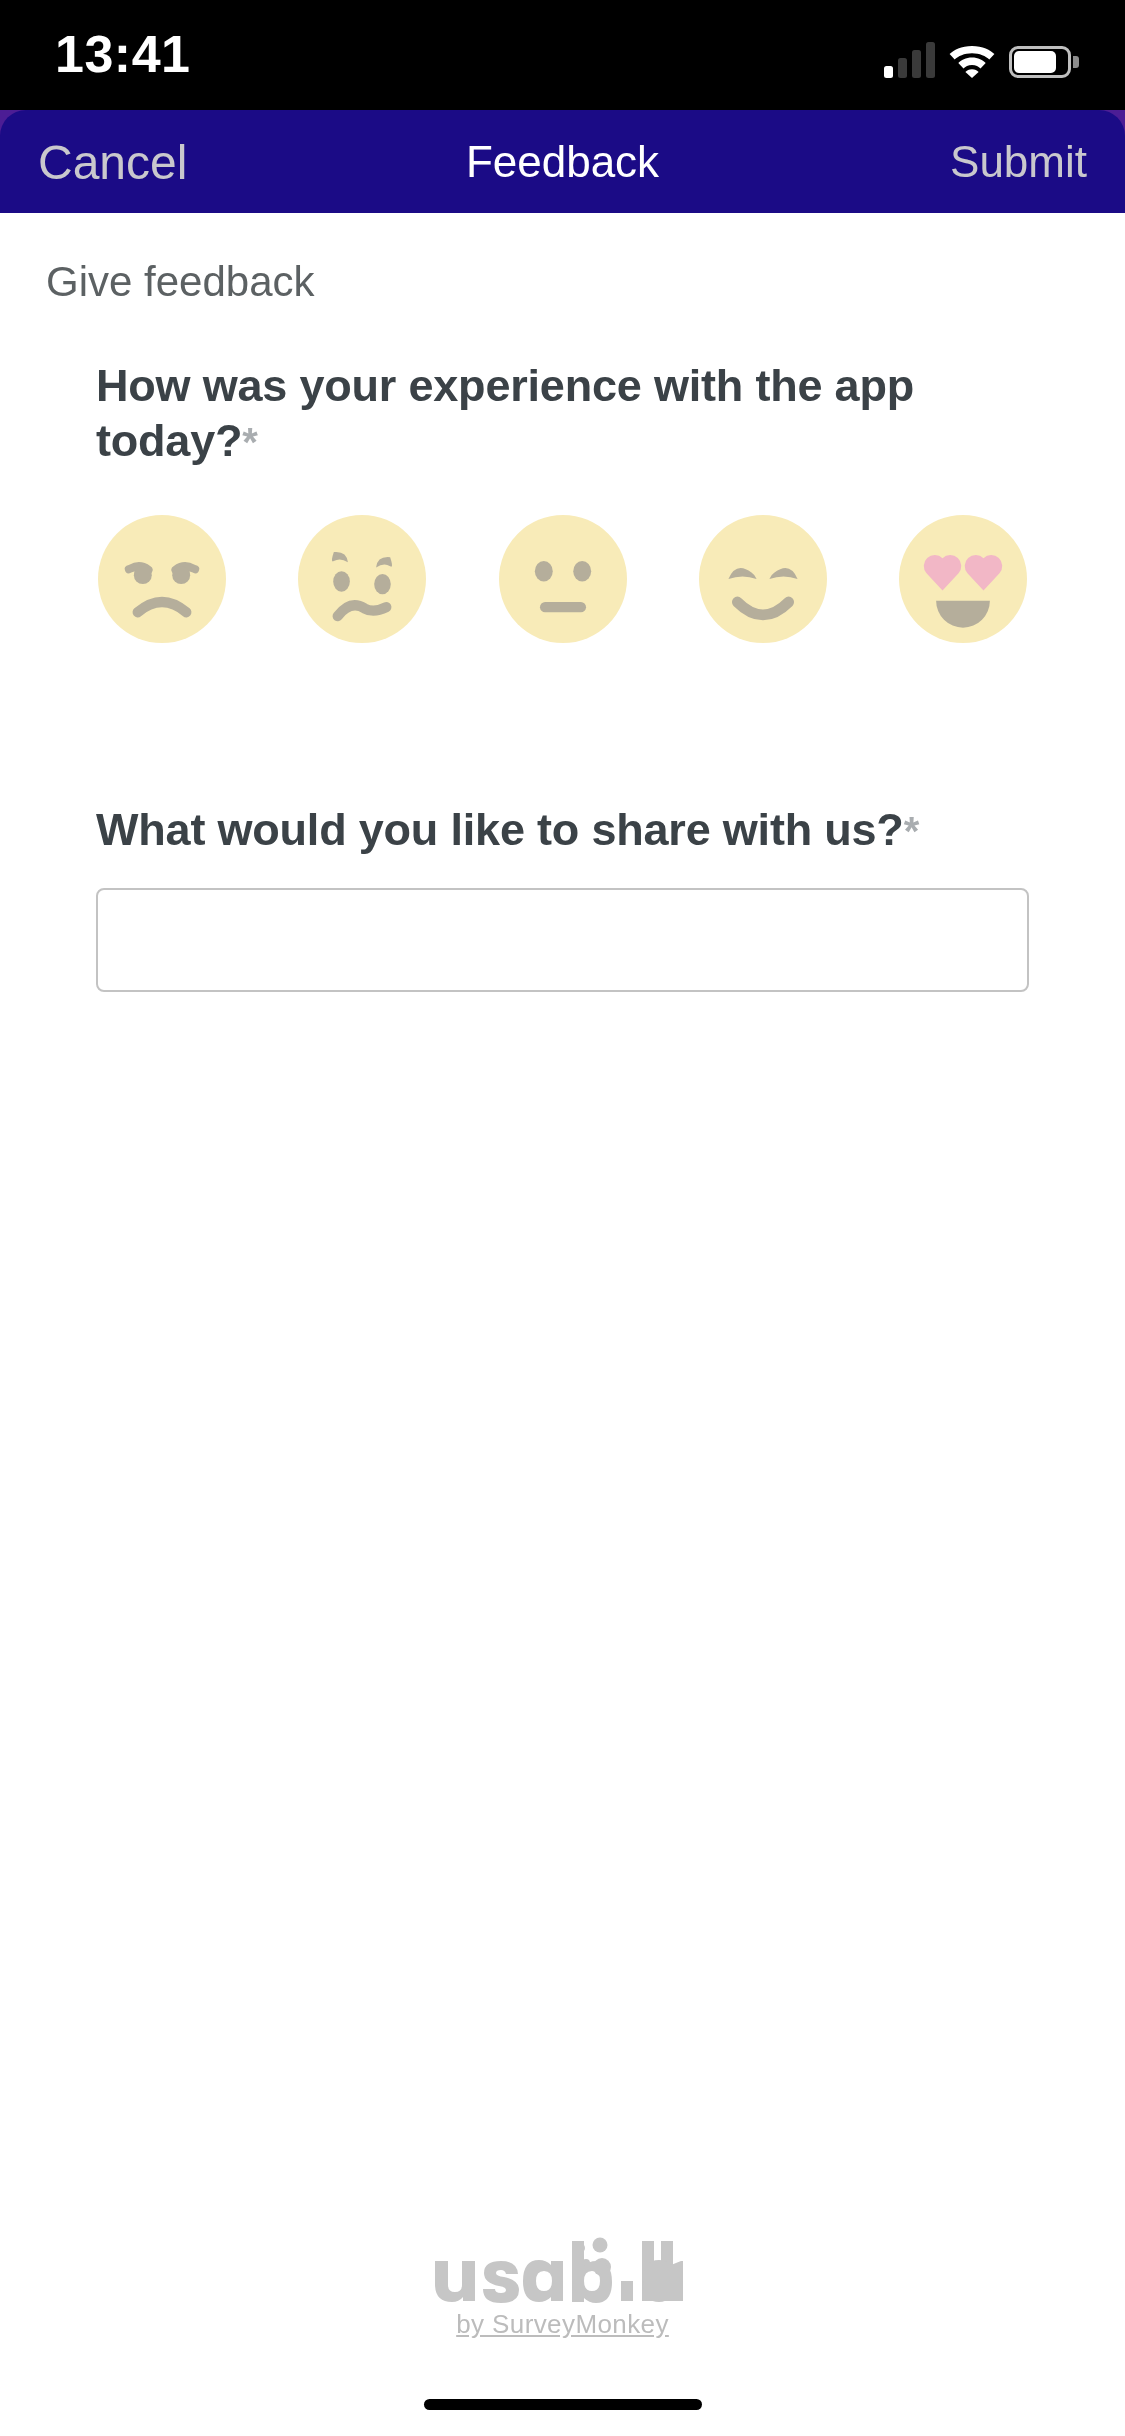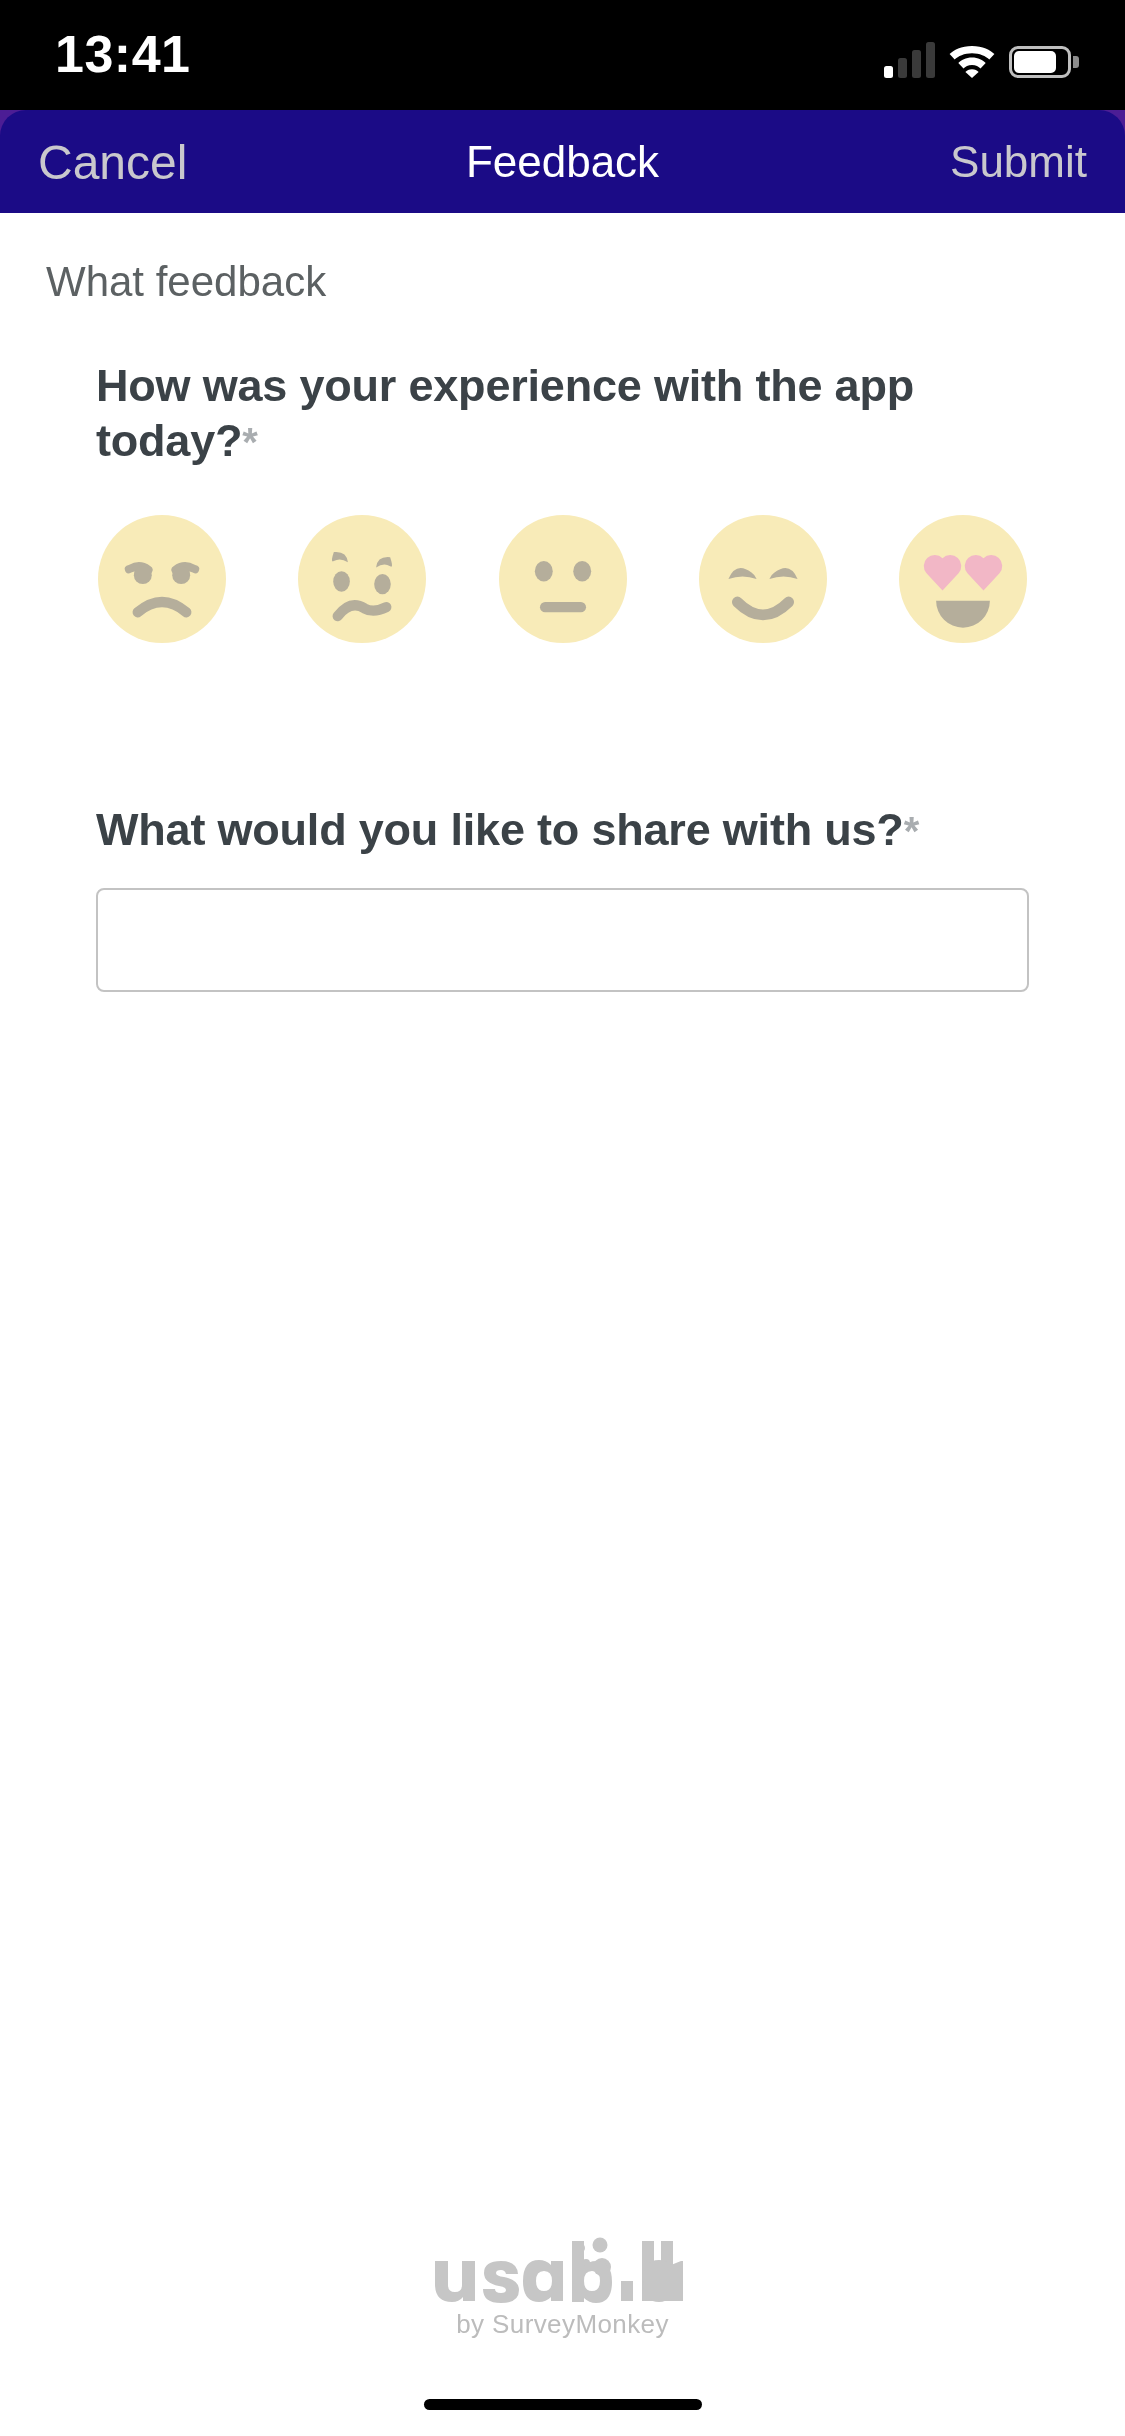--- a/index.html
+++ b/index.html
@@ -116,21 +116,21 @@
   #comment-input::placeholder { color:#b9bcbe; }
 
   
   #footer {
     position:absolute; left:0; bottom:96px; width:1125px;
     display:flex; flex-direction:column; align-items:center; gap:6px;
     z-index:12;
   }
   #usabilla-logo { display:block; }
   #by-sm {
-    font-size:26px; color:#bcbcbc; letter-spacing:0.4px; font-weight:400;
+    font-size:26px; color:#bcbcbc; letter-spacing:0.4px; font-weight:400;text-decoration:underline;
   }
 
   #home-indicator {
     position:absolute; left:50%; transform:translateX(-50%);
     bottom:26px; width:278px; height:11px;
     background:#000; border-radius:6px; z-index:20;
   }
 </style>
 </head>
 <body>
@@ -167,21 +167,21 @@
   <div id="navbar">
     <div class="nav-inner">
       <button id="nav-cancel">Cancel</button>
       <div id="nav-title">Feedback</div>
       <button id="nav-submit">Submit</button>
     </div>
   </div>
 
   <div id="sheet">
 
-    <div id="give-feedback">What feedback</div>
+    <div id="give-feedback">Give feedback</div>
 
     <div id="form">
 
       <div class="question-block">
         <div class="q-text"><span>How was your experience with the app today?</span><span class="req">*</span></div>
 
         <div id="mood-row">
 
           <svg class="mood" viewBox="0 0 100 100">
             <circle cx="50" cy="50" r="50" fill="#f8ebb8"></circle>

